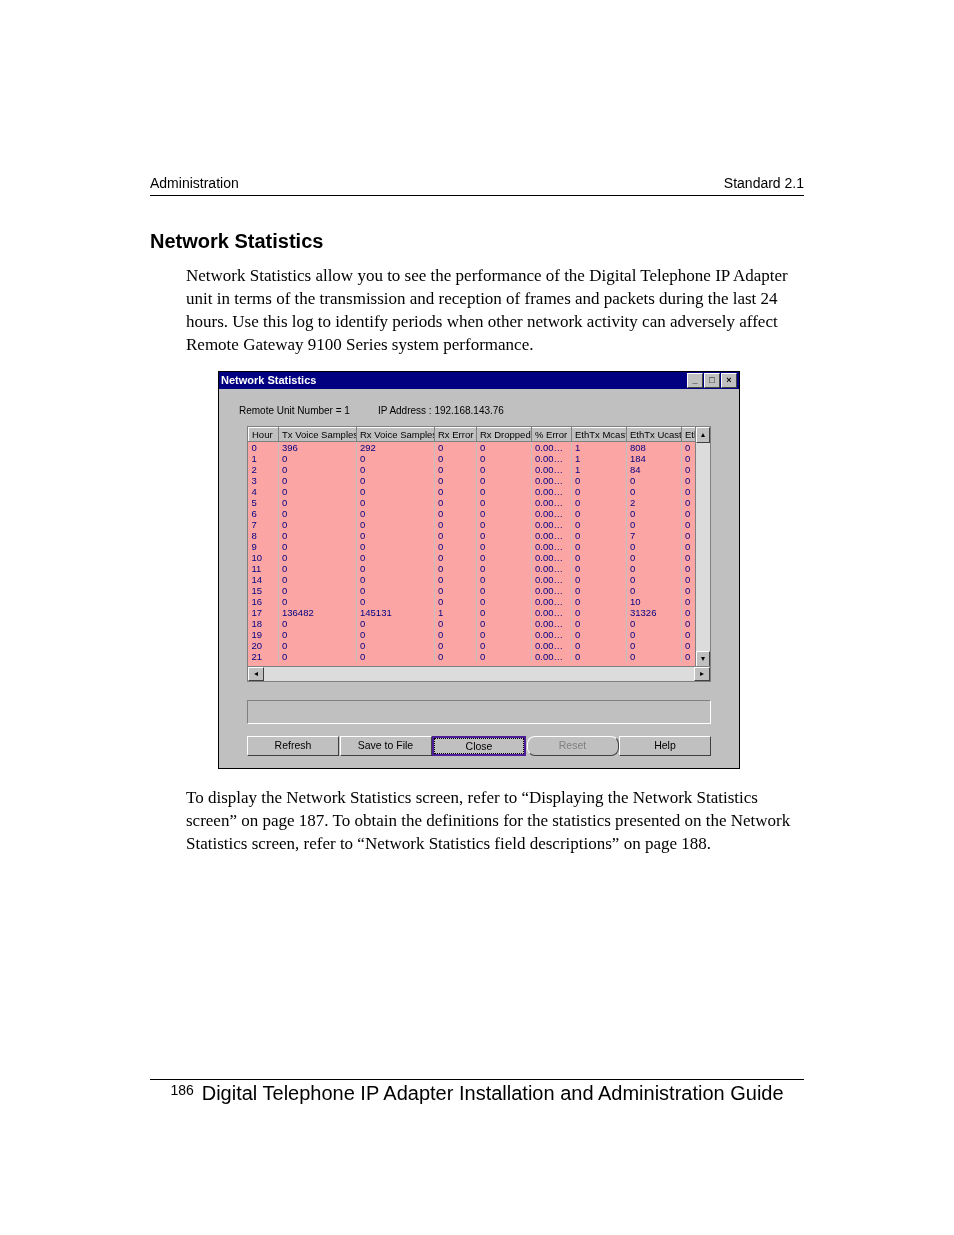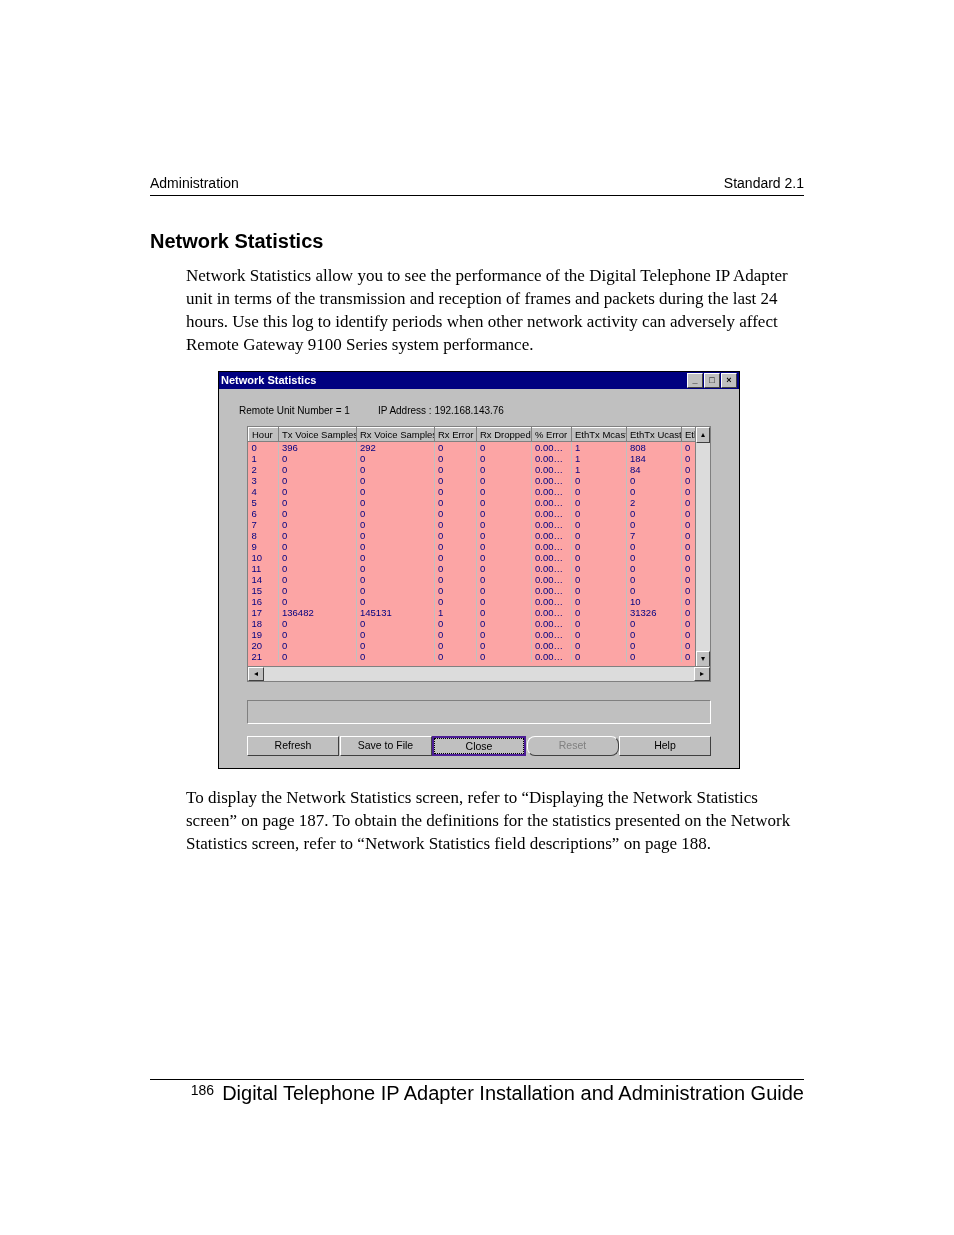--- a/index.html
+++ b/index.html
@@ -199,21 +199,21 @@
     right: 150px;
     bottom: 155px;
     border-top: 1px solid #000;
   }
   .footer {
     position: absolute;
     left: 150px;
     right: 150px;
     bottom: 130px;
     display: flex;
-    justify-content: flex-end;
+    justify-content: center;
     font-size: 15px;
     gap: 8px;
   }
   .footer .pageno {
     font-family: Arial, Helvetica, sans-serif;
     font-size: 14px;
   }
   .footer .guide {
     font-family: Liberation Sans, sans-serif;
     font-size: 20px;

